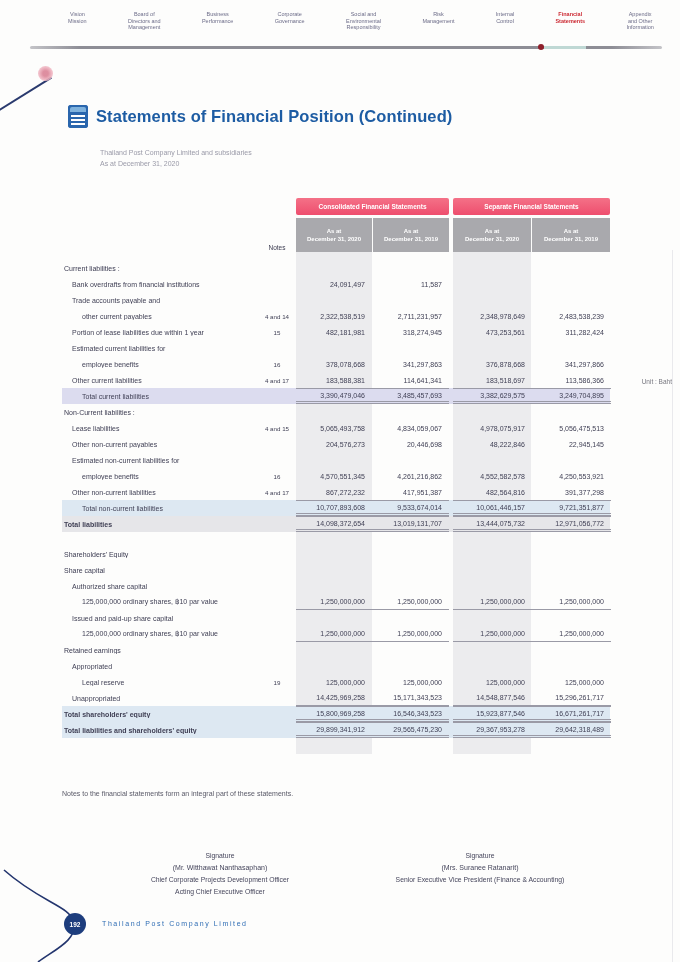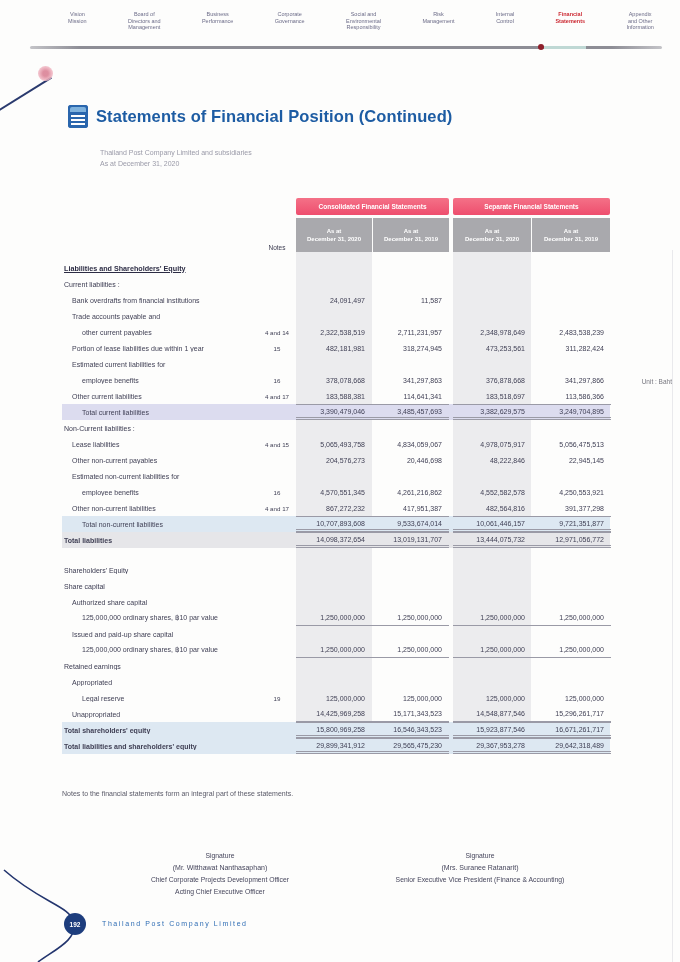--- a/index.html
+++ b/index.html
@@ -144,29 +144,20 @@
       </div>
     <div class="colhead" id="colhead-2">
         <div>As at</div>
         <div>December 31, 2020</div>
       </div>
     <div class="colhead" id="colhead-3">
         <div>As at</div>
         <div>December 31, 2019</div>
       </div>
     <div id="table-rows">
-        <div class="trow sec">
-          <div class="lab ind0">Liabilities and Shareholders' Equity</div>
-          <div class="note"></div>
-          <div class="num c0"></div>
-          <div class="num c1"></div>
-          <div class="gapcol"></div>
-          <div class="num c2"></div>
-          <div class="num c3"></div>
-        </div>
         <div class="trow sub">
           <div class="lab ind0">Current liabilities :</div>
           <div class="note"></div>
           <div class="num c0"></div>
           <div class="num c1"></div>
           <div class="gapcol"></div>
           <div class="num c2"></div>
           <div class="num c3"></div>
         </div>
         <div class="trow ">

